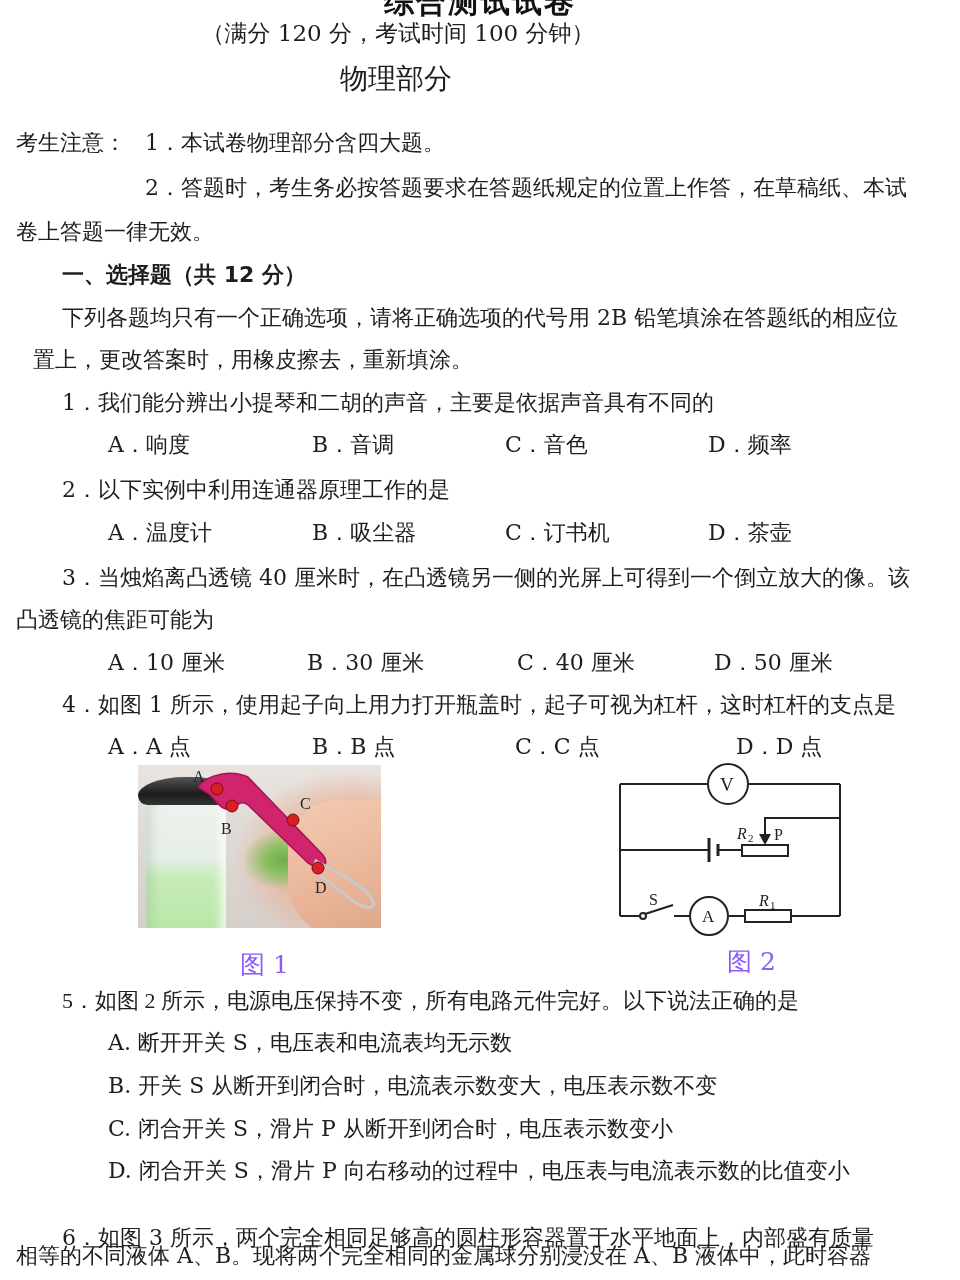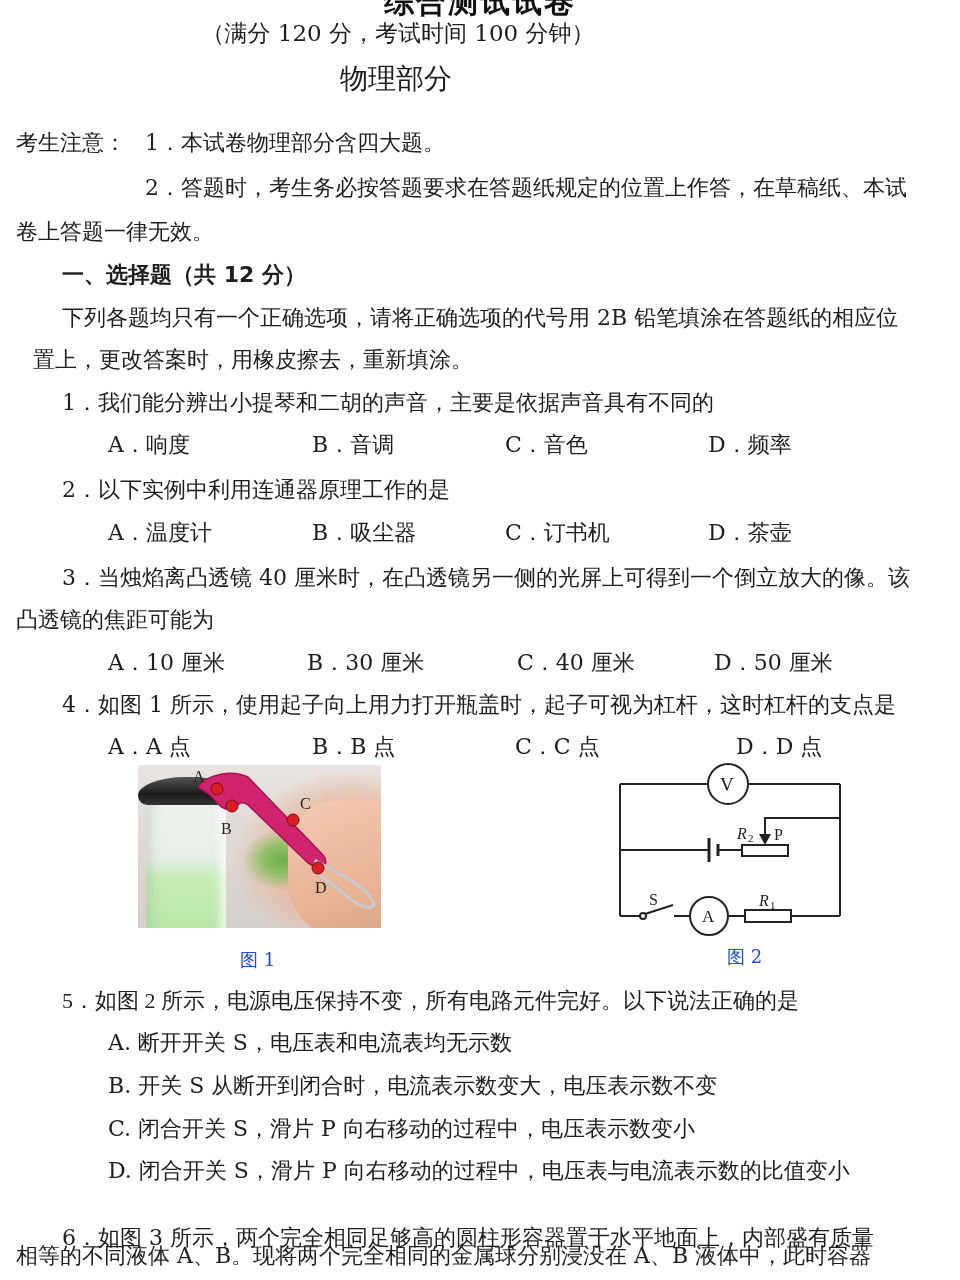--- a/index.html
+++ b/index.html
@@ -11,21 +11,21 @@
   .abs { position: absolute; white-space: nowrap; }
   .t { font-size: 22px; line-height: 30px; }
   .title-cut {
     left: 0; top: -18px; width: 960px; text-align: center;
     font-size: 30px; font-weight: bold; color: #111; letter-spacing: 2px;
   }
   .subtitle { left: 0; top: 18px; width: 796px; text-align: center; font-size: 23px; }
   .section-title { left: 0; top: 60px; width: 792px; text-align: center; font-size: 28px; font-family: "DejaVu Sans", "Liberation Sans", sans-serif; }
   .bold { font-weight: bold; font-family: "DejaVu Sans", "Liberation Sans", sans-serif; }
   .opt { font-size: 22px; line-height: 30px; }
-  .fig-cap { font-size: 18px; color: #1d4ed8; }
+  .fig-cap { font-size: 25px; color: #8b5cf6; }
   .photo {
     position: absolute; left: 138px; top: 765px; width: 243px; height: 163px;
     overflow: hidden;
     background:
       radial-gradient(ellipse 40px 30px at 145px 95px, #6fae4a 0%, #8cc063 45%, rgba(140,192,99,0) 100%),
       radial-gradient(ellipse 120px 90px at 215px 95px, #f0c6ad 0%, #e8b69c 55%, rgba(232,182,156,0) 100%),
       linear-gradient(180deg, #e9e4e0 0%, #dcd6d2 60%, #d6d0cc 100%);
   }
   .photo .bottle {
     position: absolute; left: 8px; top: 30px; width: 80px; height: 140px;
@@ -147,17 +147,17 @@
     <text x="169" y="80" font-size="16">P</text>
     <text x="154" y="146" font-size="16" font-style="italic">R</text>
     <text x="165" y="149" font-size="11">1</text>
   </g>
 </svg>
 <div class="abs fig-cap" style="left:727px; top:945px;">图 2</div>
 
 <div class="abs t" style="left:62px; top:986px;font-family:Liberation Serif, serif;">5．如图 2 所示，电源电压保持不变，所有电路元件完好。以下说法正确的是</div>
 <div class="abs opt" style="left:108px; top:1028px;">A. 断开开关 S，电压表和电流表均无示数</div>
 <div class="abs opt" style="left:108px; top:1071px;">B. 开关 S 从断开到闭合时，电流表示数变大，电压表示数不变</div>
-<div class="abs opt" style="left:108px; top:1114px;">C. 闭合开关 S，滑片 P 向右移动的过程中，电压表示数变小</div>
+<div class="abs opt" style="left:108px; top:1114px;">C. 闭合开关 S，滑片 P 从断开到闭合时，电压表示数变小</div>
 <div class="abs opt" style="left:108px; top:1156px;">D. 闭合开关 S，滑片 P 向右移动的过程中，电压表与电流表示数的比值变小</div>
 
 <div class="abs t" style="left:62px; top:1199px;margin-top:24px;">6．如图 3 所示，两个完全相同足够高的圆柱形容器置于水平地面上，内部盛有质量</div>
 <div class="abs t" style="left:16px; top:1241px;text-align:center;">相等的不同液体 A、B。现将两个完全相同的金属球分别浸没在 A、B 液体中，此时容器</div>
 
 </body></html>

